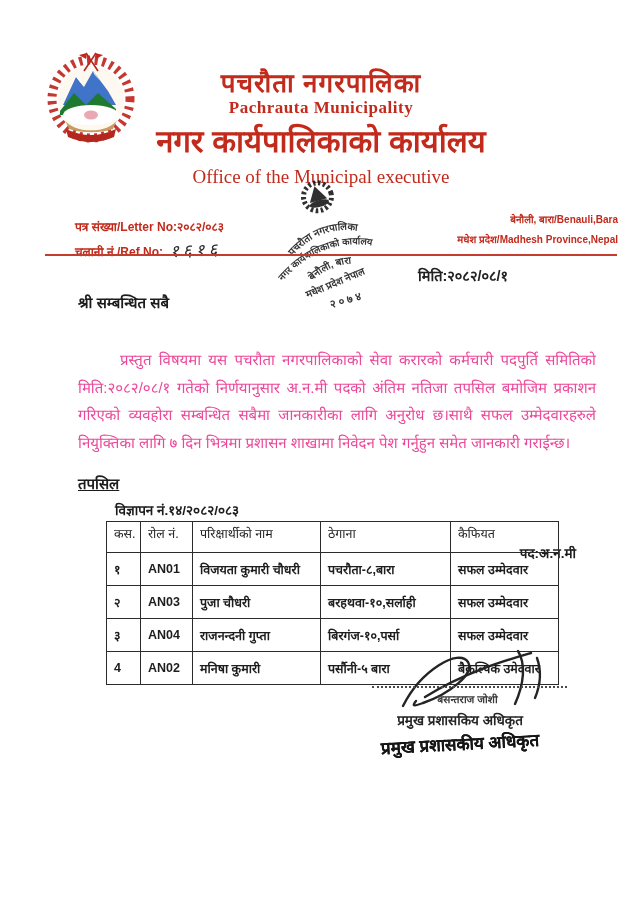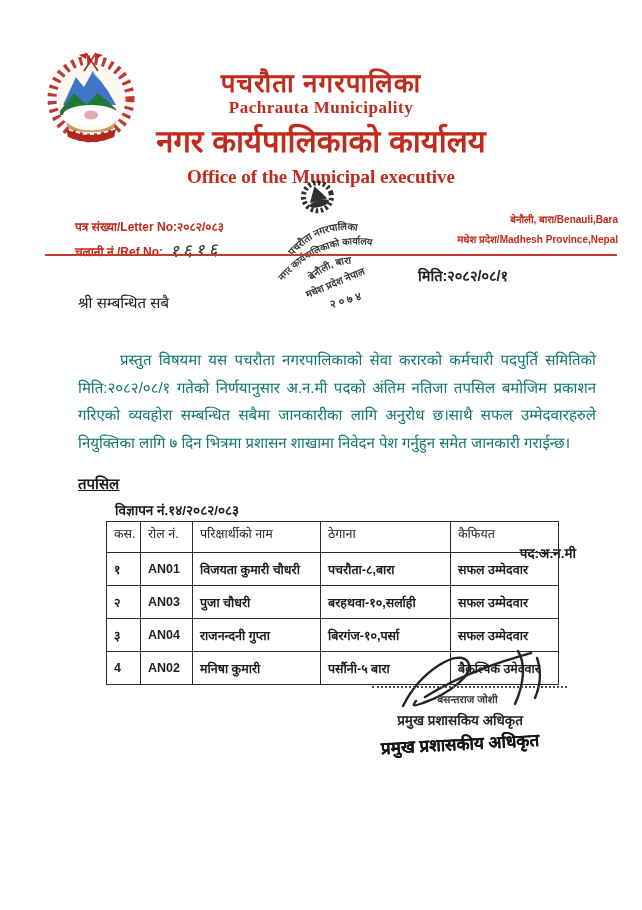--- a/index.html
+++ b/index.html
@@ -4,29 +4,29 @@
 <style>
   html,body{margin:0;padding:0;background:#ffffff;}
   .page{position:relative;width:642px;height:762px;background:#ffffff;overflow:hidden;
         font-family:"Liberation Sans","DejaVu Sans",sans-serif;color:#1c1c1c;}
   .abs{position:absolute;}
   .red{color:#c22a1c;}
   .center{left:0;right:0;text-align:center;}
   .np-title-1{top:64px;font-size:26px;font-weight:700;letter-spacing:1px;}
   .en-title-1{top:98px;font-size:17px;font-weight:700;font-family:"Liberation Serif","DejaVu Serif",serif;letter-spacing:.5px;}
   .np-title-2{top:119px;font-size:31px;font-weight:700;}
-  .en-title-2{top:166px;font-size:19px;font-weight:700;font-family:"Liberation Serif","DejaVu Serif",serif;}
+  .en-title-2{top:166px;font-size:19px;font-weight:400;font-family:"Liberation Serif","DejaVu Serif",serif;}
   .meta-left{left:75px;top:216px;font-size:12px;font-weight:700;line-height:23px;}
   .ref-value{color:#2b2b2b;font-size:17px;font-weight:400;font-style:italic;letter-spacing:4px;display:inline-block;transform:rotate(-2deg);margin-left:4px;}
   .meta-right{right:24px;top:210px;text-align:right;font-size:10px;font-weight:700;line-height:20px;}
   .redline{left:45px;top:254px;width:572px;height:2px;background:#c43c2e;}
   .date{left:418px;top:265px;font-size:14.5px;font-weight:600;color:#222;}
-  .salutation{left:78px;top:292px;font-size:15px;font-weight:400;}
+  .salutation{left:78px;top:292px;font-size:15px;font-weight:700;}
   .subject{top:316px;font-size:15px;font-weight:600;}
-  .body-par{left:78px;top:346px;width:518px;font-size:15px;line-height:27.5px;text-align:justify;text-indent:42px;font-weight:500;color:#0f766e;}
+  .body-par{left:78px;top:346px;width:518px;font-size:15px;line-height:27.5px;text-align:justify;text-indent:42px;font-weight:500;color:#ec4899;}
   .tapasil{left:78px;top:473px;font-size:15px;font-weight:600;text-decoration:underline;}
   .advert{left:115px;top:501px;font-size:13.5px;font-weight:600;}
   .post{right:66px;top:499px;font-size:13.5px;font-weight:600;margin-top:45px;}
   table.results{position:absolute;left:106px;top:521px;border-collapse:collapse;table-layout:fixed;width:452px;font-size:12.5px;}
   table.results th,table.results td{border:1.3px solid #2b2b2b;padding:3px 7px;text-align:left;font-weight:600;color:#1d1d1d;}
   table.results th{height:24px;vertical-align:top;font-weight:400;}
   table.results td{height:26px;vertical-align:middle;}
   .c0{width:34px;}.c1{width:52px;}.c2{width:128px;}.c3{width:130px;}.c4{width:108px;}
   .stamp{left:255px;top:168px;width:150px;height:145px;transform:rotate(-16deg);opacity:.88;}
   .sig-svg{left:355px;top:642px;}

